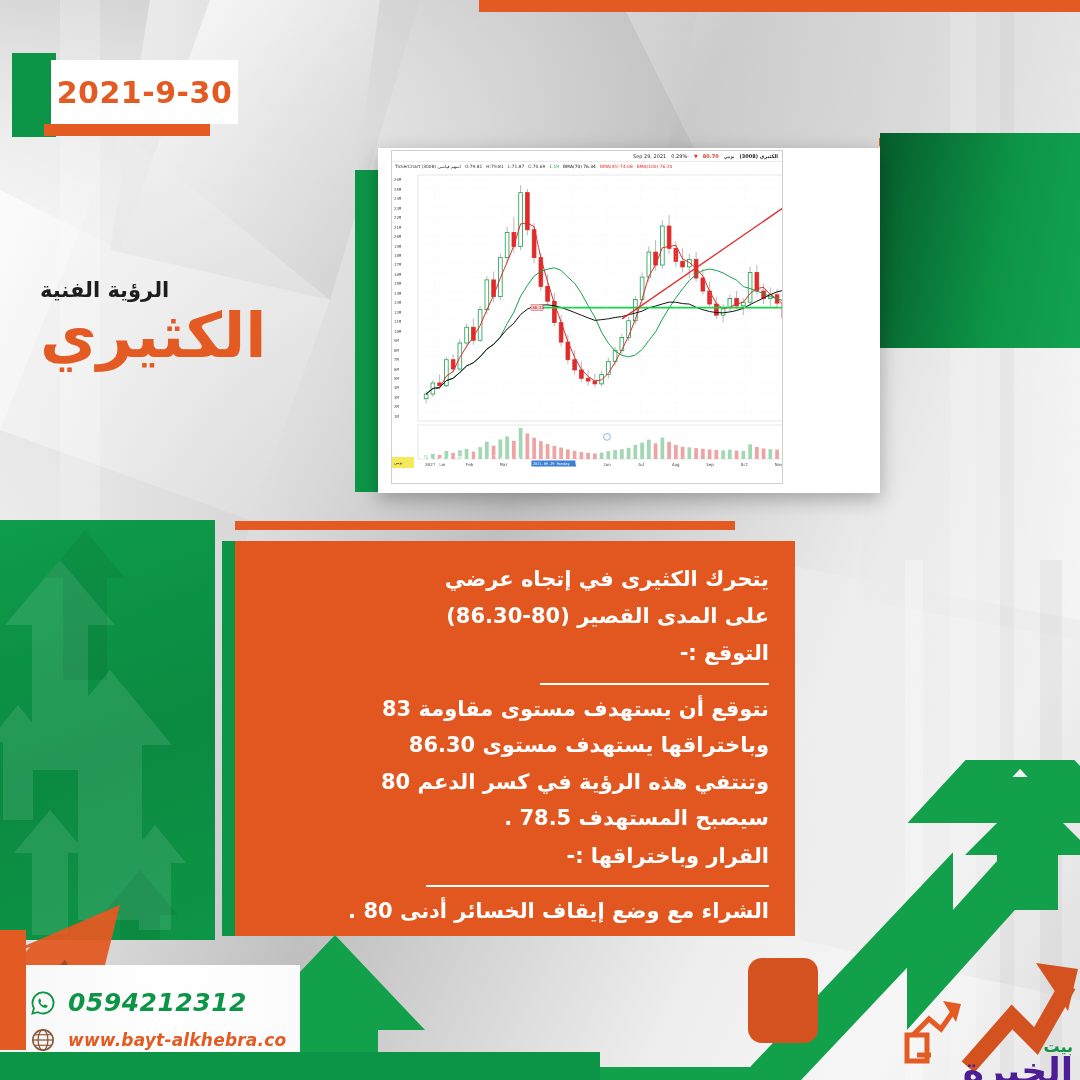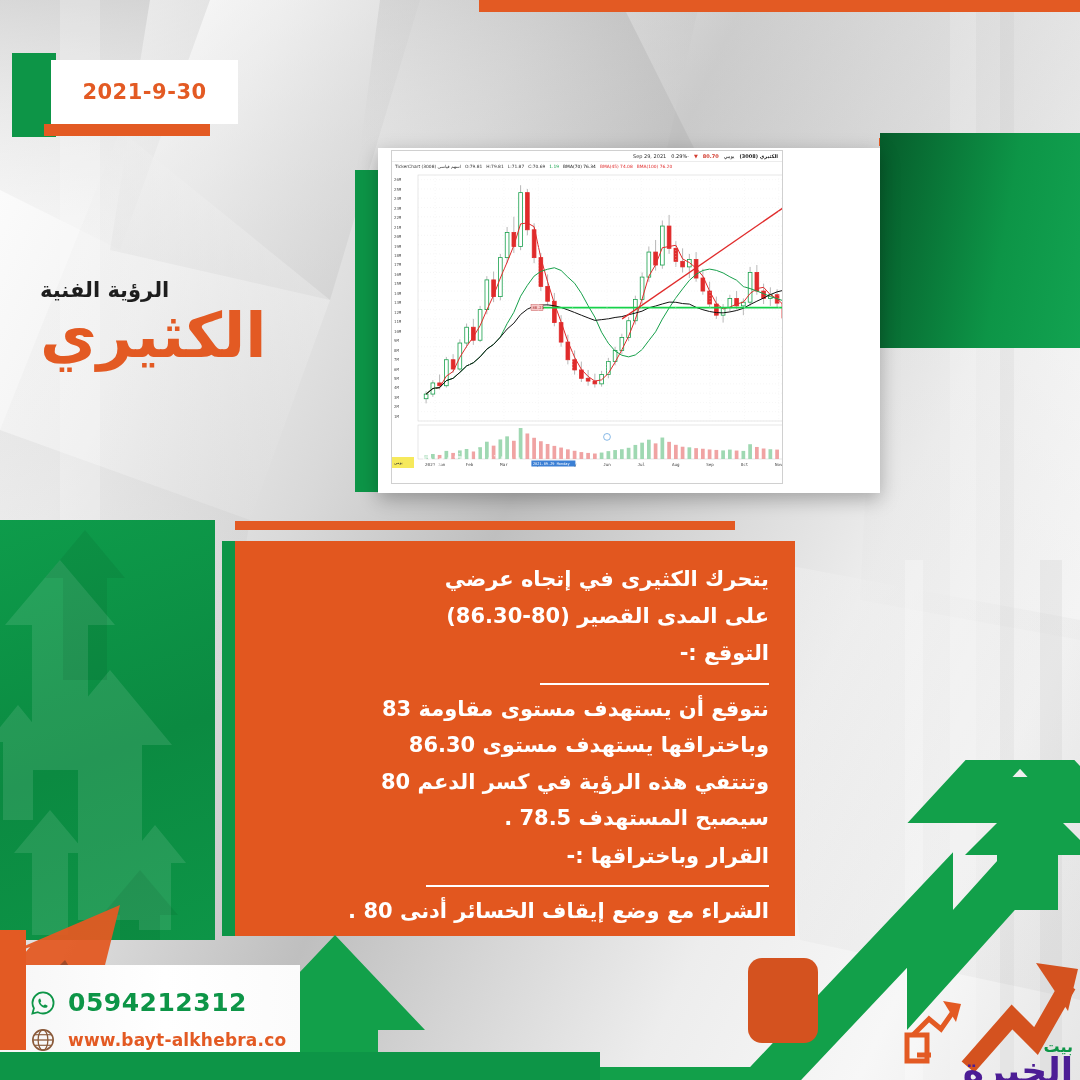--- a/index.html
+++ b/index.html
@@ -34,21 +34,21 @@
   .date-green{
     position:absolute; left:12px; top:53px; width:44px; height:84px;
     background:#0d9547;
   }
   .date-box{
     position:absolute; left:51px; top:60px; width:187px; height:64px;
     background:#ffffff;
     display:flex; align-items:center; justify-content:center;
   }
   .date-text{
-    color:#e35a23; font-size:21px; font-weight:bold; letter-spacing:0.5px;
+    color:#e35a23; font-size:30px; font-weight:bold; letter-spacing:0.5px;
     font-family:"DejaVu Sans","Liberation Sans",sans-serif;
   }
   .date-underline{
     position:absolute; left:44px; top:124px; width:166px; height:12px;
     background:#e35a23;
   }
 
   
   .brand-wrap{ position:absolute; left:40px; top:280px; width:300px; text-align:left; }
   .brand-sub{
@@ -159,21 +159,21 @@
   }
   .footer-orangebar{
     position:absolute; left:0; top:930px; width:26px; height:120px;
     background:#e35a23;
   }
   .footer-greenbar{
     position:absolute; left:0; top:1052px; width:600px; height:28px;
     background:#0d9547;
   }
   .contact-row{
-    position:absolute; display:flex; align-items:center; gap:12px;
+    position:absolute; display:flex; align-items:center; gap:12px;font-style:italic;
   }
   .c-phone{ left:30px; top:988px; }
   .c-web{ left:30px; top:1027px; }
   .contact-icon{ width:26px; height:26px; flex:0 0 26px; }
   .c-phone .contact-text{
     color:#0d9547; font-size:25px; font-weight:bold; letter-spacing:.5px;
   }
   .c-web .contact-text{
     color:#e35a23; font-size:17px; font-weight:bold; letter-spacing:.2px;
   }

